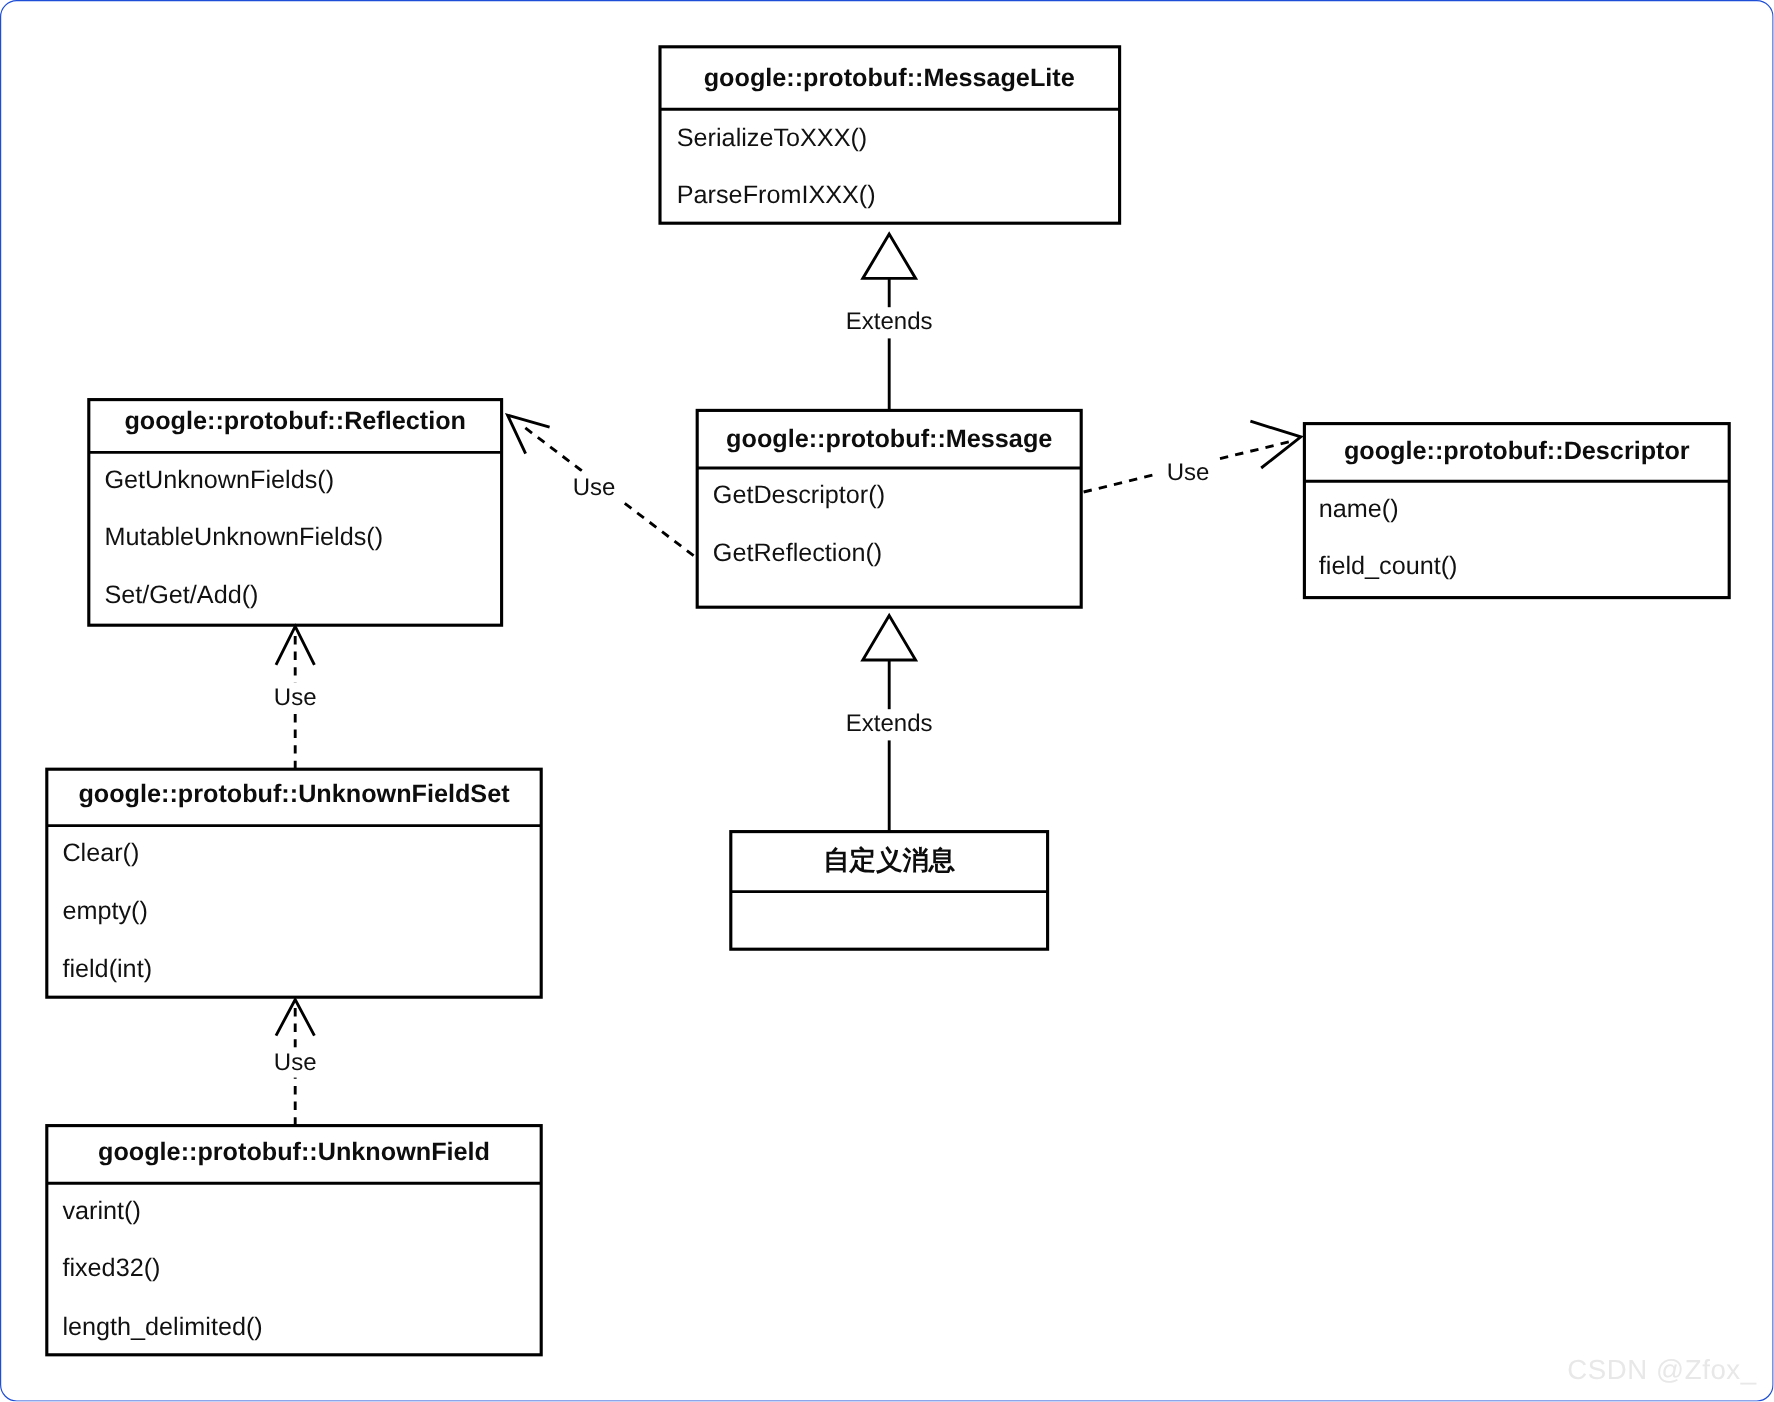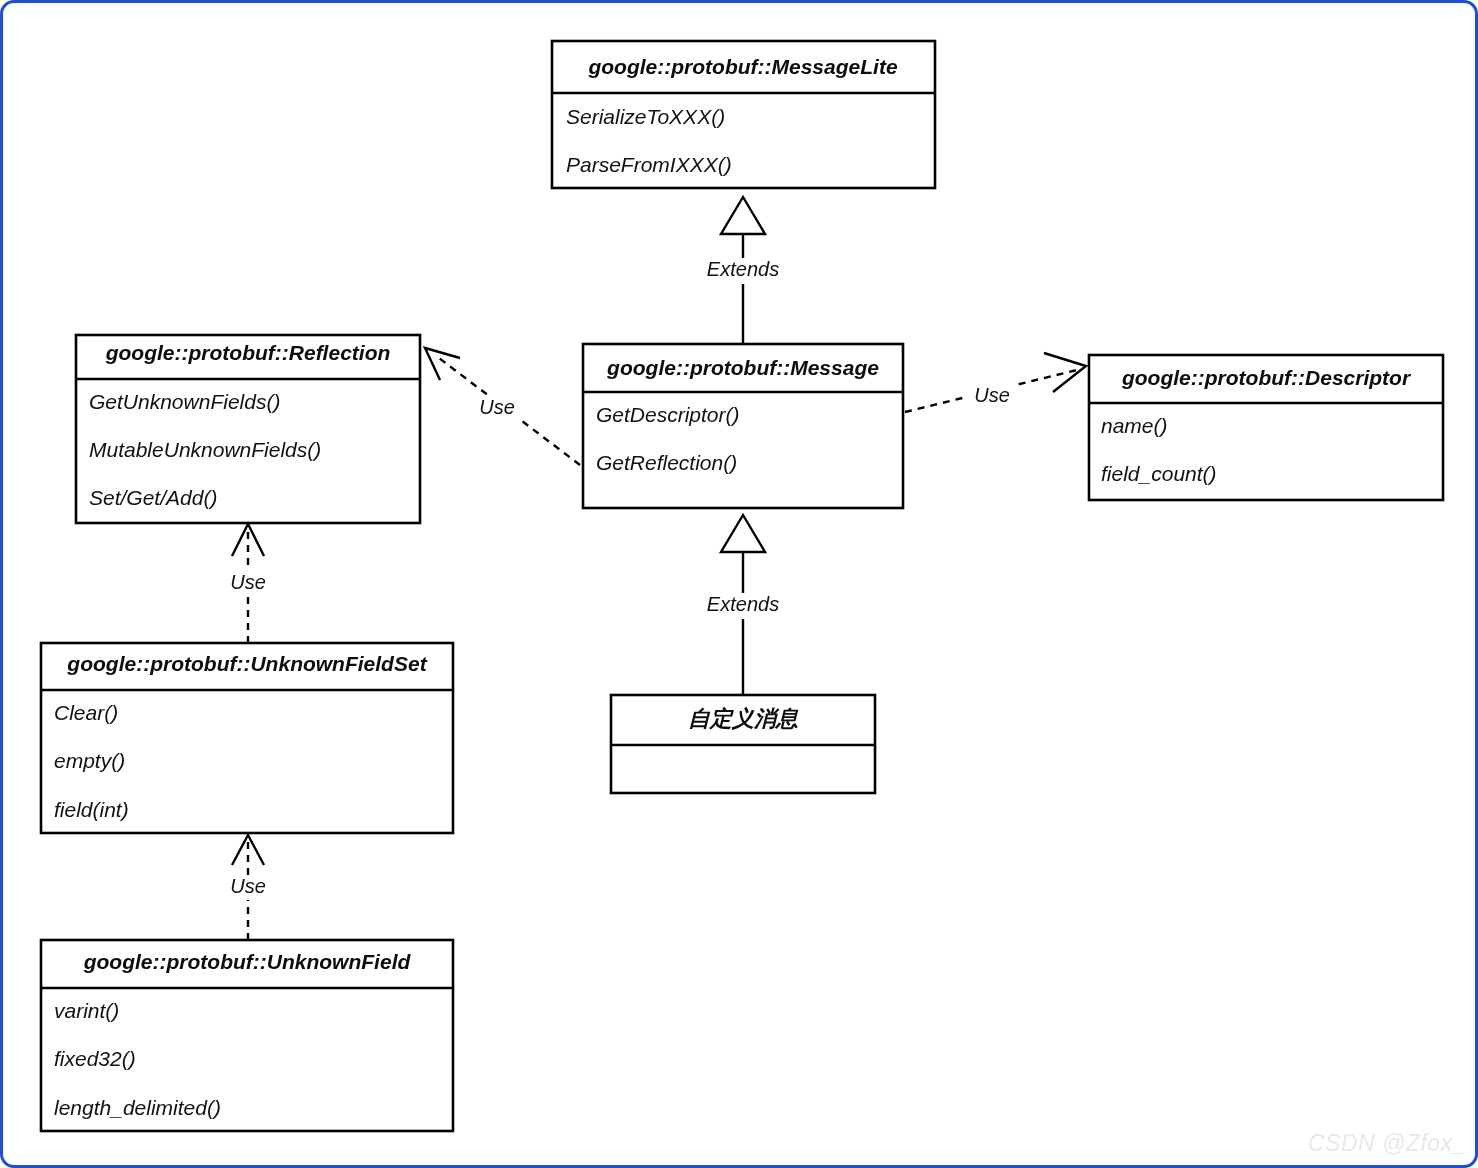--- a/index.html
+++ b/index.html
@@ -8,25 +8,24 @@
     background: #ffffff;
   }
   body {
     font-family: "Liberation Sans", "DejaVu Sans", sans-serif;
   }
   #canvas {
     position: relative;
     width: 1478px;
     height: 1168px;
     background: #ffffff;
-    border: 3px solid #1d4ed8;
+    border: 1px solid #1d4ed8;
     border-radius: 14px;
     box-sizing: border-box;
     overflow: hidden;
-    font-style: italic;
   }
   svg.diagram {
     position: absolute;
     left: 0;
     top: 0;
     width: 1478px;
     height: 1168px;
   }
   .box-rect {
     fill: #ffffff;

